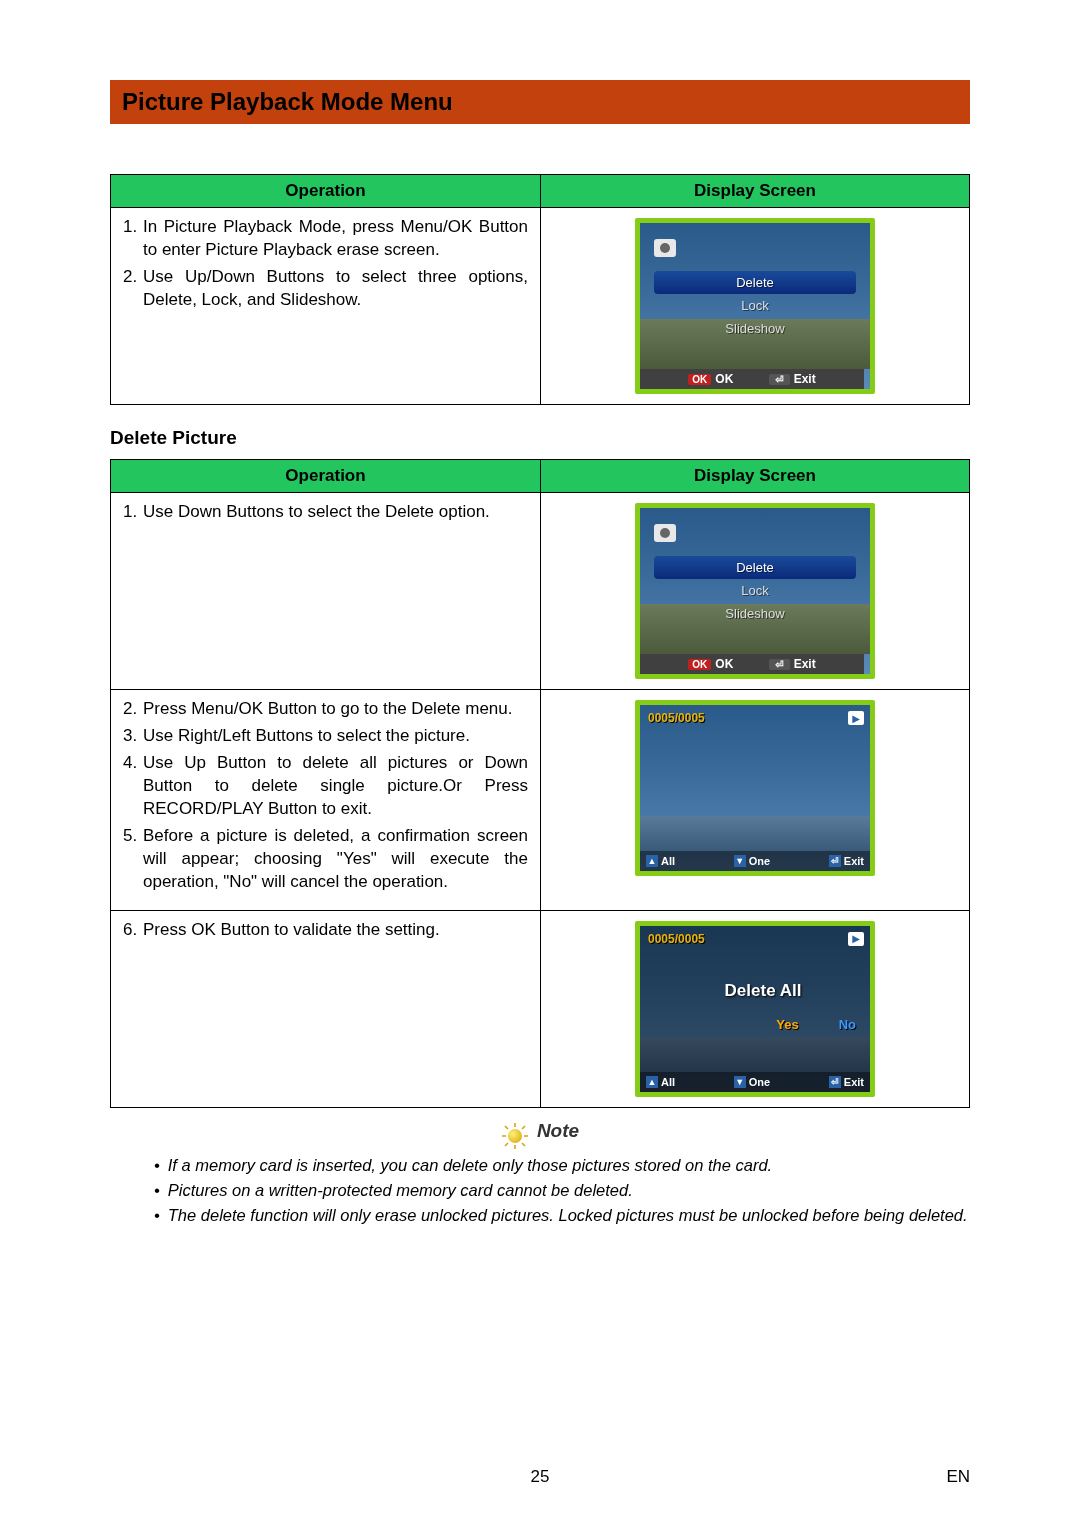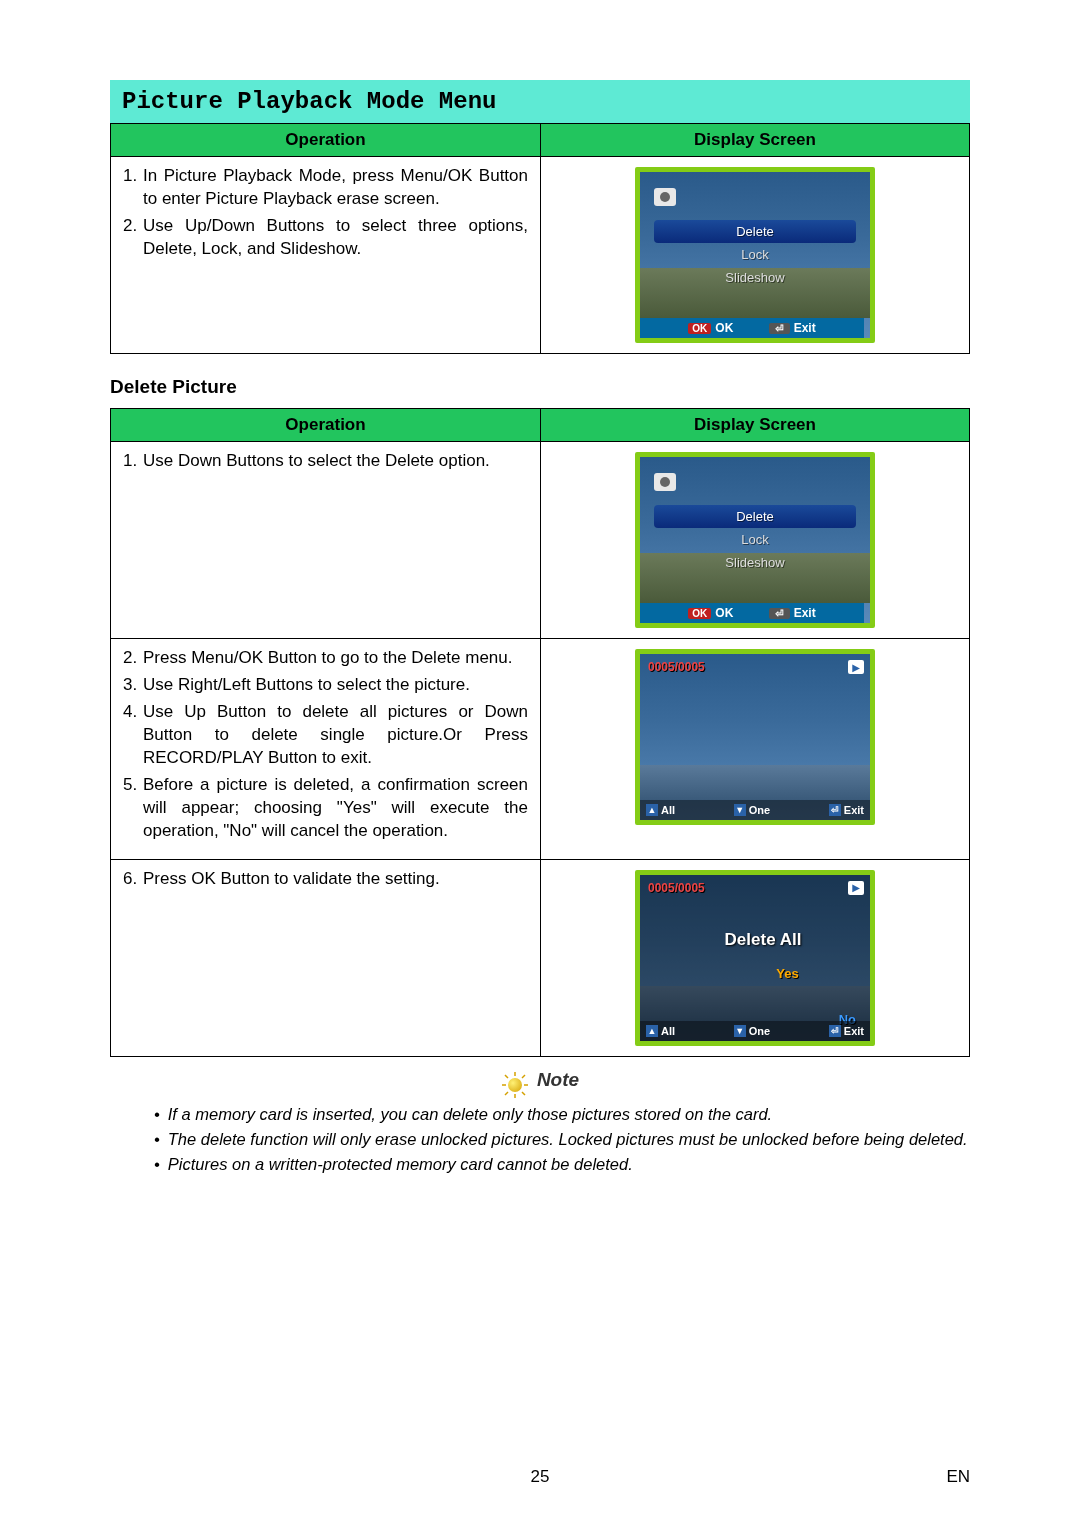--- a/index.html
+++ b/index.html
@@ -10,26 +10,26 @@
     color: #000;
   }
   .page {
     width: 1080px;
     margin: 0 auto;
     padding: 80px 110px 60px 110px;
     position: relative;
     min-height: 1527px;
   }
   .heading-bar {
-    background: #5eead4;
+    background: #c2410c;
     padding: 8px 12px;
     font-weight: bold;
     font-size: 24px;
     color: #000;
-    font-family: Liberation Mono, monospace;
+    margin-bottom: 50px;
   }
   .subheading {
     font-weight: bold;
     font-size: 19px;
     margin: 22px 0 10px 0;
   }
   table.op-table {
     width: 100%;
     border-collapse: collapse;
     margin-bottom: 0;
@@ -111,40 +111,40 @@
   }
   .lcd .menu-item.sel {
     background: linear-gradient(#1a4a9a, #0a2a7a);
     border-radius: 4px;
     color: #fff;
   }
   .lcd .footer {
     position: absolute;
     bottom: 0; left: 0; right: 6px;
     height: 20px;
-    background: #0369a1;
+    background: #404040;
     display: flex;
     align-items: center;
     justify-content: center;
     gap: 36px;
     font-size: 12px;
     font-weight: bold;
   }
   .lcd .footer .tag {
     display:inline-flex;align-items:center;gap:4px;
   }
   .lcd .footer .btn-ok-box {
     background:#c02020;padding:0 4px;border-radius:2px;font-size:10px;
   }
   .lcd .footer .btn-exit-box {
     background:#555;padding:0 6px;border-radius:2px;font-size:10px;
   }
   .lcd .counter {
     position:absolute; top:6px; left:8px;
-    color:#ef4444; font-size:12px; font-weight:bold;
+    color:#eab308; font-size:12px; font-weight:bold;
     text-shadow: 1px 1px 0 #000;
   }
   .lcd .corner-icon {
     position:absolute; top:6px; right:6px;
     width:16px;height:14px;background:#fff;border-radius:2px;
     display:flex;align-items:center;justify-content:center;
     font-size:10px;color:#2a62a8;
   }
   .lcd .photo-footer {
     position:absolute;bottom:0;left:0;right:0;height:20px;
@@ -154,21 +154,21 @@
   }
   .lcd .photo-footer span {display:flex;align-items:center;gap:3px;}
   .arrow-box{background:#2a62a8;width:12px;height:12px;display:inline-flex;align-items:center;justify-content:center;font-size:9px;}
   .lcd .dlg {
     position:absolute;top:55px;left:30px;right:14px;
     text-align:center;
   }
   .lcd .dlg-title{color:#fff;font-size:17px;font-weight:bold;text-shadow:1px 1px 2px #000;margin-bottom:16px;}
   .lcd .dlg-btns{display:flex;justify-content:flex-end;gap:40px;font-size:13px;font-weight:bold;}
   .lcd .dlg-yes{color:#ffab00;text-shadow:1px 1px 0 #000;}
-  .lcd .dlg-no{color:#3a9aff;text-shadow:1px 1px 0 #000;margin-top:46px;}
+  .lcd .dlg-no{color:#3a9aff;text-shadow:1px 1px 0 #000;}
   
   .note-row {
     display:flex; align-items:flex-start; gap:8px; margin-top:12px;justify-content:center;
   }
   .bulb-icon {
     width:28px;height:28px;flex-shrink:0;position:relative;margin-top:2px;
   }
   .bulb-icon .bulb{
     position:absolute;left:7px;top:7px;width:14px;height:14px;border-radius:50%;
     background:radial-gradient(circle at 35% 35%, #fff176, #d4a000);
@@ -388,24 +388,24 @@
       </svg>
       <div class="bulb"></div>
     </div>
     <div class="note-title">Note</div>
   </div>
   <ul class="note-list">
     <li>
         <span>If a memory card is inserted, you can delete only those pictures stored on the card.</span>
       </li>
     <li>
-        <span>The delete function will only erase unlocked pictures. Locked pictures must be unlocked before being deleted.</span>
+        <span>Pictures on a written-protected memory card cannot be deleted.</span>
       </li>
     <li>
-        <span>Pictures on a written-protected memory card cannot be deleted.</span>
+        <span>The delete function will only erase unlocked pictures. Locked pictures must be unlocked before being deleted.</span>
       </li>
   </ul>
 
   <div class="page-footer">
     <span></span>
     <span class="page-num">25</span>
     <span>EN</span>
   </div>
 
 </div>

